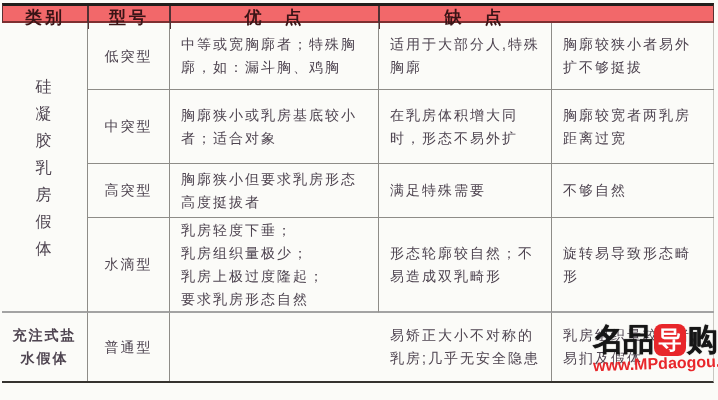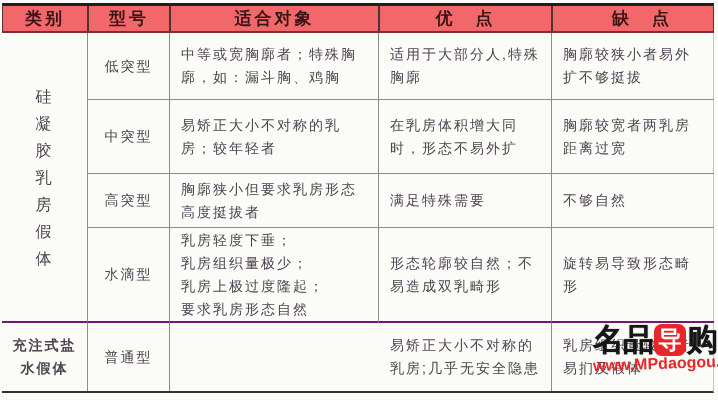--- a/index.html
+++ b/index.html
@@ -15,21 +15,21 @@
   html,body{width:718px;height:400px;overflow:hidden;}
   body{
     background:var(--paper);
     font-family:"Liberation Sans", sans-serif;
     color:var(--body-text);
     position:relative;
   }
   .table{position:absolute;left:2px;top:3px;width:712px;}
   .grid-cols{display:grid;grid-template-columns:86px 82px 209px 173px 162px;}
   .thead{
-    height:30px;
+    height:20px;
     background:var(--header-bg);
     border-top:3px solid #201e1b;
     border-bottom:2px solid #7e2f31;
     border-left:1px solid #5a3032;
     border-right:1px solid #5a3032;
   }
   .th{
     display:flex;align-items:center;justify-content:center;
     font-size:17px;font-weight:bold;color:var(--header-text);
     letter-spacing:3px;
@@ -41,21 +41,21 @@
     border-bottom:2px solid var(--line-major);
     border-right:1px solid #c9c7c2;
   }
   .cell{
     display:flex;align-items:center;
     font-size:14px;line-height:23px;letter-spacing:2px;
     color:var(--body-text);
   }
   .v-min{border-right:1px solid var(--line-minor);}
   .h-min{border-bottom:1px solid var(--line-minor);}
-  .h-maj{border-bottom:2px solid #701a75;align-items:center;}
+  .h-maj{border-bottom:2px solid #a3a3a3;align-items:center;}
   .center{justify-content:center;text-align:center;}
   .pad{padding:6px 8px 6px 11px;}
   .pre{white-space:pre-line;}
   .cat-span{grid-column:1;grid-row:1/5;}
   .cat-vert{
     width:20px;margin:0 auto;
     word-break:break-all;text-align:center;
     line-height:27px;font-size:16px;
   }
   .cat-last{grid-column:1;grid-row:5;padding:8px 8px;font-weight:bold;}
@@ -82,38 +82,37 @@
   }
 </style>
 </head>
 <body>
 
 <div class="table">
 
   <div class="thead grid-cols">
     <div class="th">类别</div>
     <div class="th">型号</div>
-    <div class="th">适合对象</div>
     <div class="th">优　点</div>
     <div class="th">缺　点</div>
   </div>
 
   <div class="tbody grid-cols">
 
     <div class="cell center v-min h-maj cat-span">
       <div class="cat-vert">硅凝胶乳房假体</div>
     </div>
 
     <div class="cell center v-min h-min" style="grid-column:2;grid-row:1">低突型</div>
     <div class="cell pad v-min h-min" style="grid-column:3;grid-row:1">中等或宽胸廓者；特殊胸廓，如：漏斗胸、鸡胸</div>
     <div class="cell pad v-min h-min" style="grid-column:4;grid-row:1">适用于大部分人,特殊胸廓</div>
     <div class="cell pad h-min" style="grid-column:5;grid-row:1">胸廓较狭小者易外扩不够挺拔</div>
 
     <div class="cell center v-min h-min" style="grid-column:2;grid-row:2">中突型</div>
-    <div class="cell pad v-min h-min" style="grid-column:3;grid-row:2">易矫正大小不对称的乳房；较年轻者</div>
+    <div class="cell pad v-min h-min" style="grid-column:3;grid-row:2">胸廓狭小或乳房基底较小者；适合对象</div>
     <div class="cell pad v-min h-min" style="grid-column:4;grid-row:2">在乳房体积增大同时，形态不易外扩</div>
     <div class="cell pad h-min" style="grid-column:5;grid-row:2">胸廓较宽者两乳房距离过宽</div>
 
     <div class="cell center v-min h-min" style="grid-column:2;grid-row:3">高突型</div>
     <div class="cell pad v-min h-min" style="grid-column:3;grid-row:3">胸廓狭小但要求乳房形态高度挺拔者</div>
     <div class="cell pad v-min h-min" style="grid-column:4;grid-row:3">满足特殊需要</div>
     <div class="cell pad h-min" style="grid-column:5;grid-row:3">不够自然</div>
 
     <div class="cell center v-min h-maj" style="grid-column:2;grid-row:4">水滴型</div>
     <div class="cell pad pre v-min h-maj" style="grid-column:3;grid-row:4">乳房轻度下垂；

